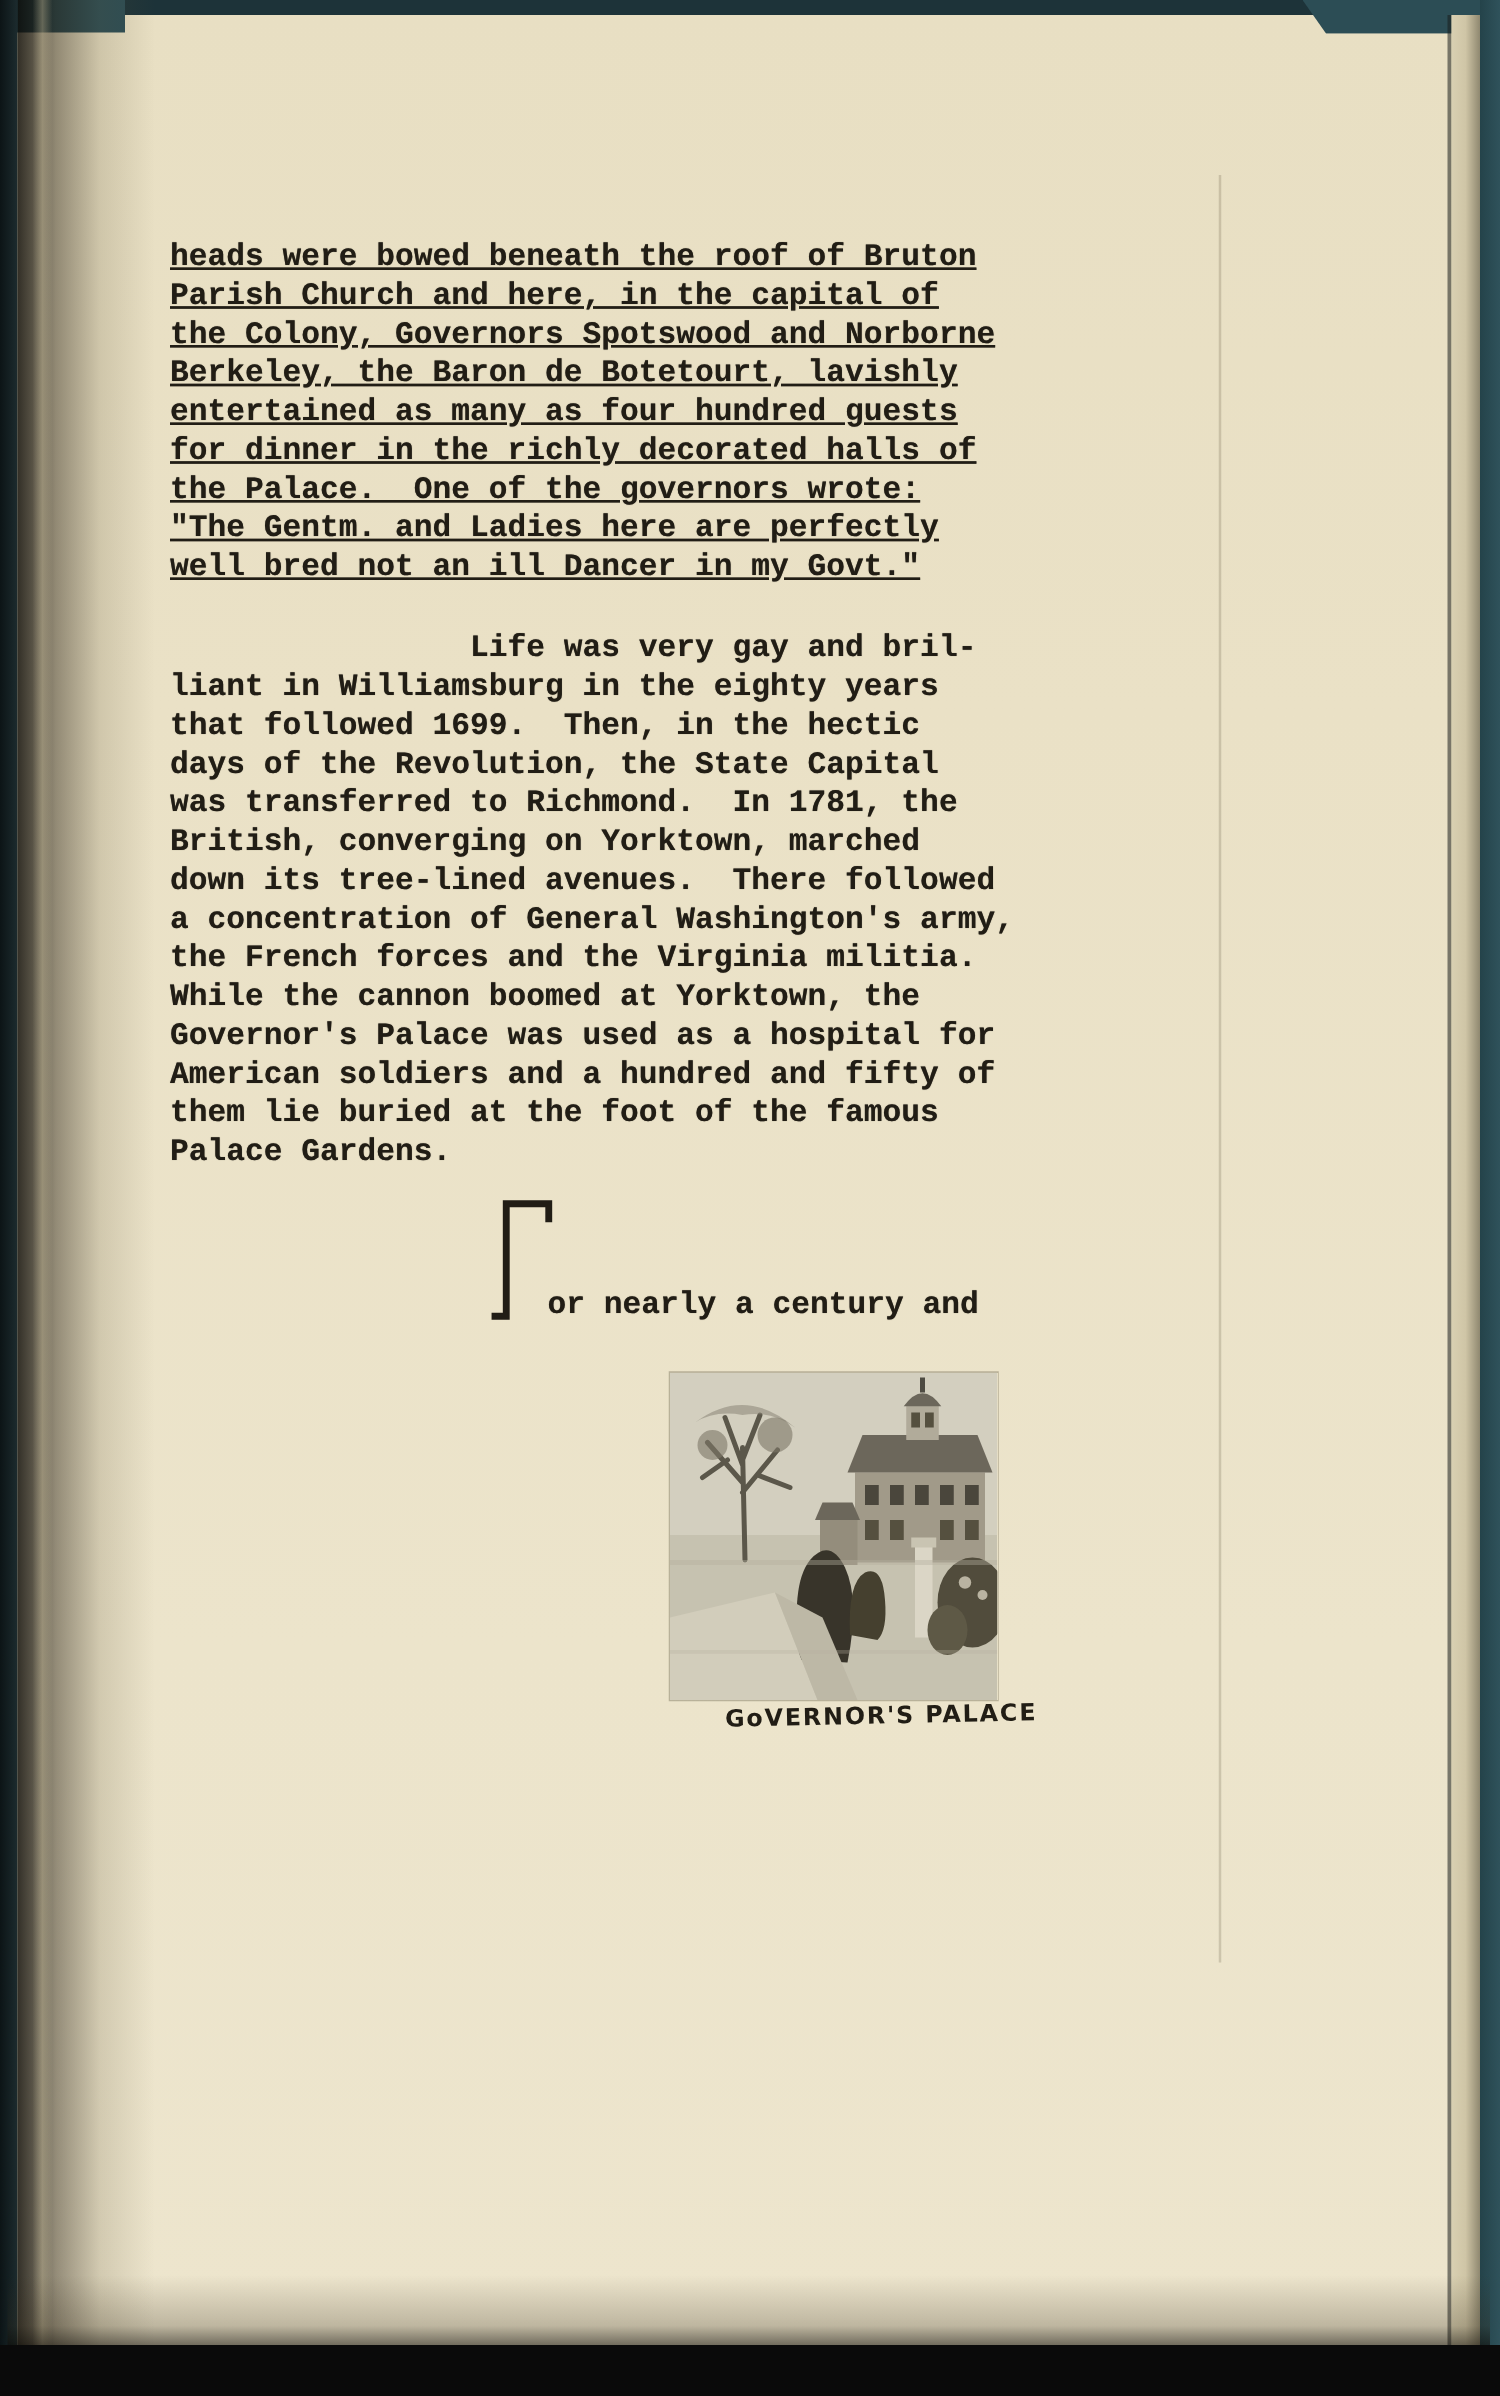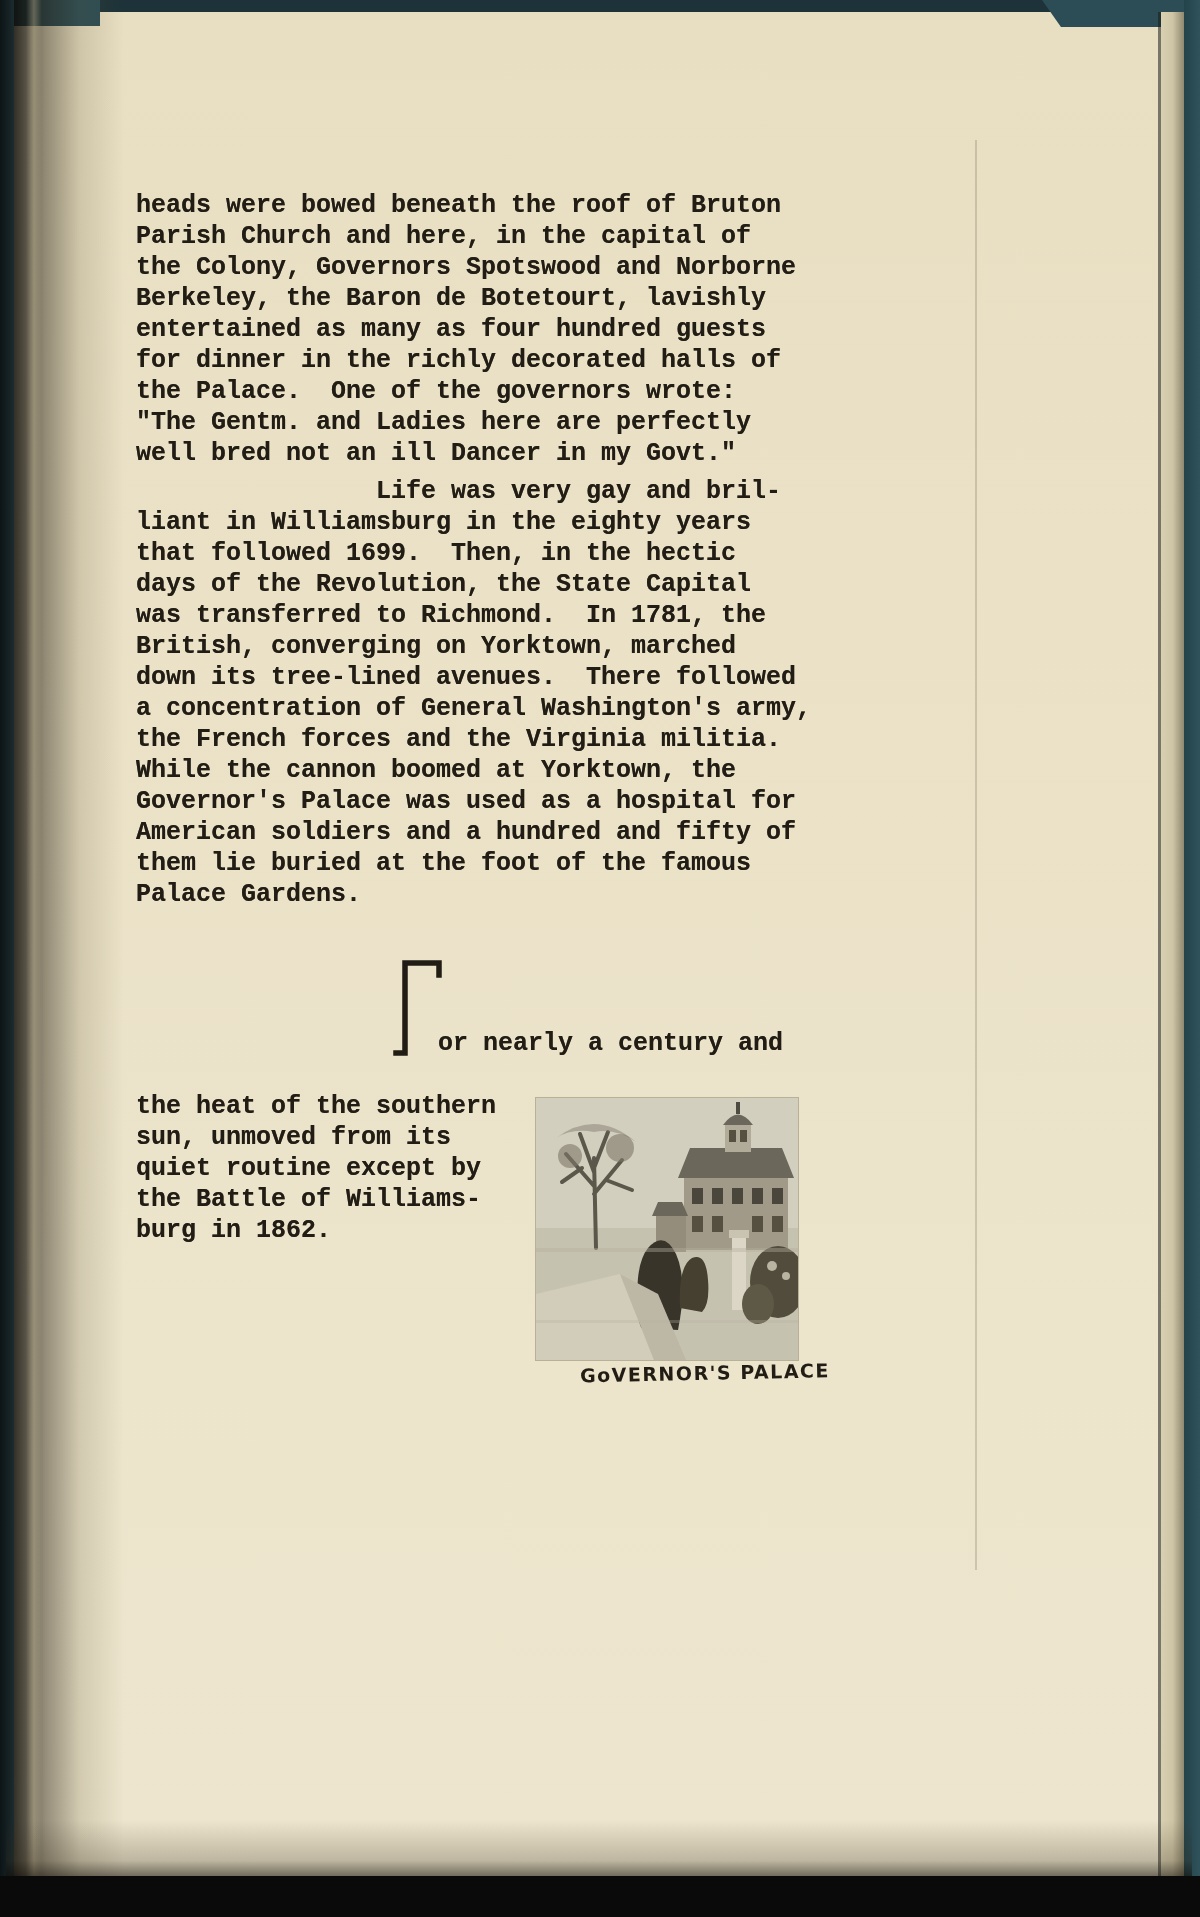--- a/index.html
+++ b/index.html
@@ -47,22 +47,22 @@
     background:linear-gradient(180deg,rgba(0,0,0,0) 0%,rgba(50,42,25,0.25) 70%,rgba(15,12,6,0.6) 100%);
   }
   
   .tw{
     position:absolute;
     font-family:"Liberation Mono", monospace;
     font-size:25px;line-height:31px;font-weight:600;
     color:#211d15;white-space:pre;letter-spacing:0px;
     text-shadow:0 0 0.6px rgba(33,29,21,0.7);
   }
-  .p1{left:130px;top:182px;}
-  .p2{left:130px;top:468px;}
+  .p1{left:130px;top:182px;text-decoration:underline;}
+  .p2{left:130px;top:495px;}
   .p3-first{left:432px;top:1020px;}
   .p3-second{left:130px;top:1051px;}
   .p3-wrap{left:130px;top:1083px;}
   .p4{left:130px;top:1269px;}
   
   .dropcap{position:absolute;left:386px;top:950px;width:54px;height:104px;}
   .dropcap svg{display:block;}
   .sr-only{position:absolute;width:1px;height:1px;overflow:hidden;clip:rect(0 0 0 0);white-space:nowrap;}
   
   .photo{
@@ -109,25 +109,20 @@
 Palace Gardens.</div>
 
   <div class="dropcap">
     <span class="sr-only">F</span>
     <svg width="54" height="104" viewBox="0 0 54 104" aria-hidden="true">
       <path d="M 47 17 L 47 5 L 13 5 L 13 95 L 4 95" fill="none" stroke="#211d15" stroke-width="5.5" stroke-linecap="square"></path>
     </svg>
   </div>
 
   <div class="tw p3-first">or nearly a century and</div>
-  <div class="tw p3-wrap">the heat of the southern
-sun, unmoved from its
-quiet routine except by
-the Battle of Williams-
-burg in 1862.</div>
 
 
   <figure class="photo" style="margin:0">
     <svg width="262" height="262" viewBox="0 0 262 262" aria-hidden="true">
 
       <rect width="262" height="262" fill="#c6c2b0"></rect>
       <rect width="262" height="130" fill="#d3cfbf"></rect>
 
       <rect x="148" y="80" width="104" height="72" fill="#a19a89"></rect>
       <polygon points="142,80 258,80 246,50 154,50" fill="#6c675b"></polygon>

